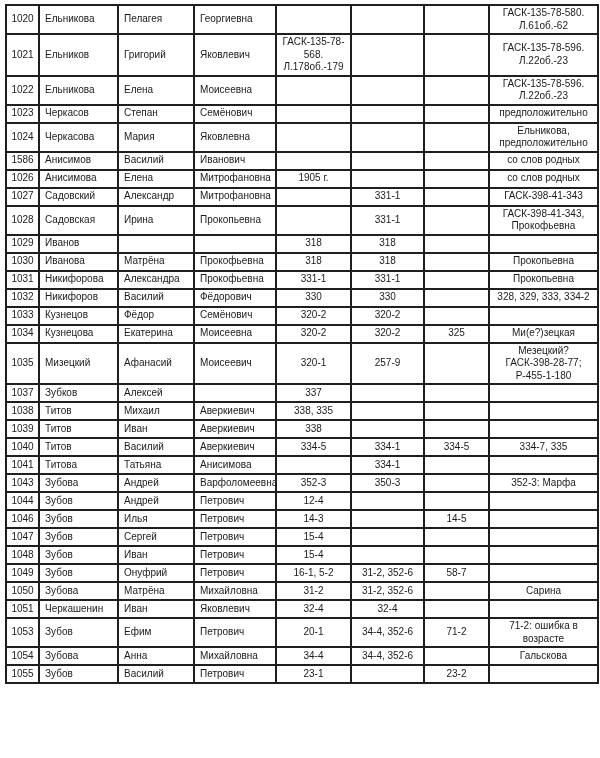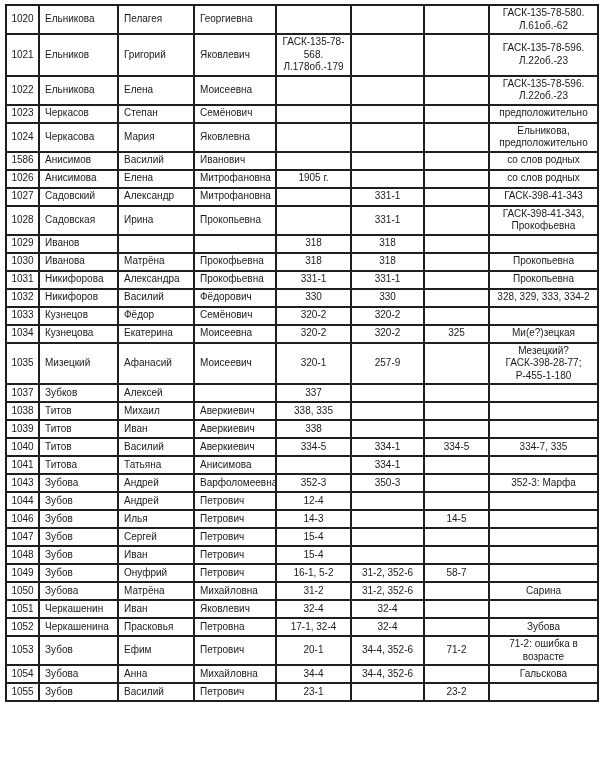--- a/index.html
+++ b/index.html
@@ -340,30 +340,20 @@
           <td class="c0">1051</td>
           <td class="c1">Черкашенин</td>
           <td class="c2">Иван</td>
           <td class="c3">Яковлевич</td>
           <td class="c4">32-4</td>
           <td class="c5">32-4</td>
           <td class="c6"></td>
           <td class="c7"></td>
         </tr>
         <tr>
-          <td class="c0">1052</td>
-          <td class="c1">Черкашенина</td>
-          <td class="c2">Прасковья</td>
-          <td class="c3">Петровна</td>
-          <td class="c4">17-1, 32-4</td>
-          <td class="c5">32-4</td>
-          <td class="c6"></td>
-          <td class="c7">Зубова</td>
-        </tr>
-        <tr>
           <td class="c0">1053</td>
           <td class="c1">Зубов</td>
           <td class="c2">Ефим</td>
           <td class="c3">Петрович</td>
           <td class="c4">20-1</td>
           <td class="c5">34-4, 352-6</td>
           <td class="c6">71-2</td>
           <td class="c7">71-2: ошибка в возрасте</td>
         </tr>
         <tr>

